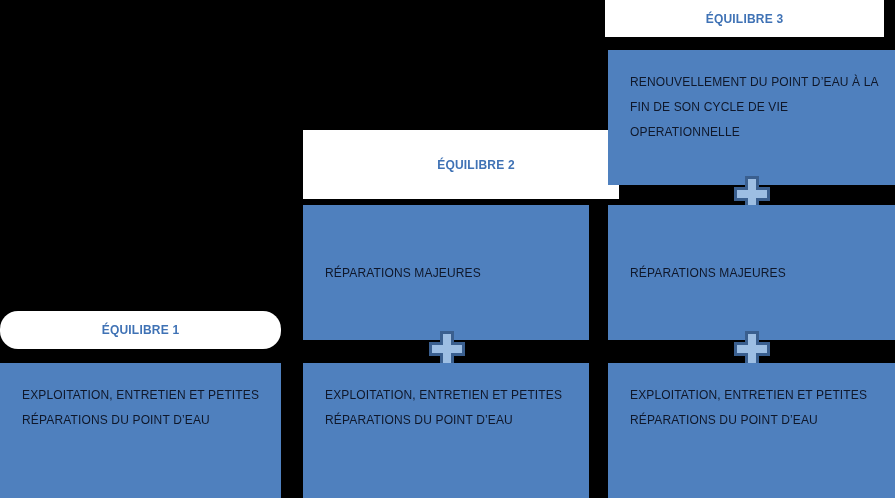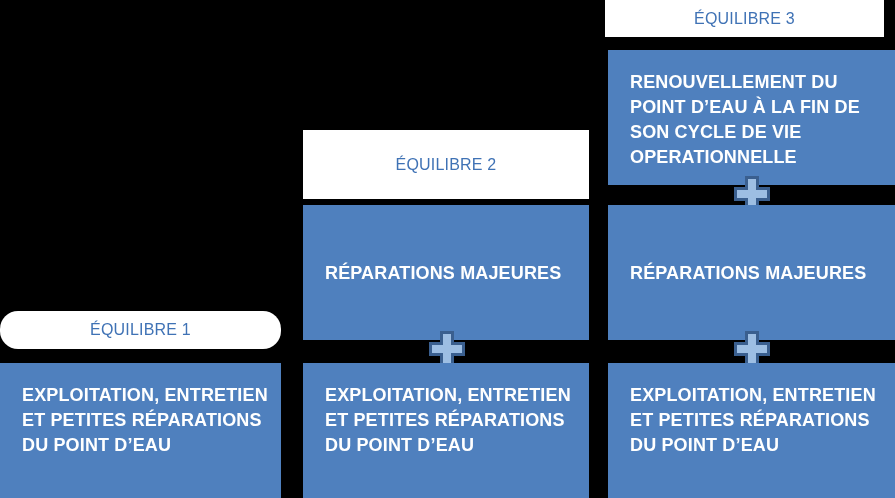--- a/index.html
+++ b/index.html
@@ -20,39 +20,39 @@
   
   .hdr {
     position: absolute;
     background: #ffffff;
     display: flex;
     align-items: center;
     justify-content: center;
   }
   .hdr-label {
     color: #3f72b5;
-    font-weight: normal;
-    font-size: 16px;
+    font-weight: bold;
+    font-size: 12px;
     letter-spacing: 0.2px;
     white-space: nowrap;
   }
 
   
   .blk {
     position: absolute;
     background: #4f80be;
     box-sizing: border-box;
   }
   .blk-text {
     position: absolute;
     left: 22px;
     right: 10px;
-    color: #ffffff;
-    font-weight: bold;
-    font-size: 18px;
+    color: #0f172a;
+    font-weight: normal;
+    font-size: 12px;
     line-height: 25px;
     letter-spacing: 0.15px;
   }
   .blk-text.top {
     top: 20px;
   }
   .blk-text.mid {
     top: 50%;
     transform: translateY(-50%);
   }
@@ -71,21 +71,21 @@
 <div id="stage">
 
   <div class="hdr" style="left:0px; top:311px; width:281px; height:38px;border-radius:18px;">
     <span class="hdr-label">ÉQUILIBRE 1</span>
   </div>
 
   <div class="blk" style="left:0px; top:363px; width:281px; height:135px;">
     <div class="blk-text top">EXPLOITATION, ENTRETIEN ET PETITES RÉPARATIONS DU POINT D’EAU</div>
   </div>
 
-  <div class="hdr" style="left:303px; top:130px; width:286px; height:69px;">
+  <div class="hdr" style="left:303px; top:130px; width:286px; height:69px;padding-left:30px;">
     <span class="hdr-label">ÉQUILIBRE 2</span>
   </div>
 
   <div class="blk" style="left:303px; top:205px; width:286px; height:135px;">
     <div class="blk-text mid">RÉPARATIONS MAJEURES</div>
   </div>
 
   <div class="plus" style="left:428px; top:331px;">
     <svg viewBox="0 0 38 38" width="38" height="38" aria-hidden="true">
       <path d="M13.5 1.5 h11 v11 h11 v11 h-11 v11 h-11 v-11 h-11 v-11 h11 z" fill="#9dbee3" stroke="#3a5f8f" stroke-width="3"></path>

